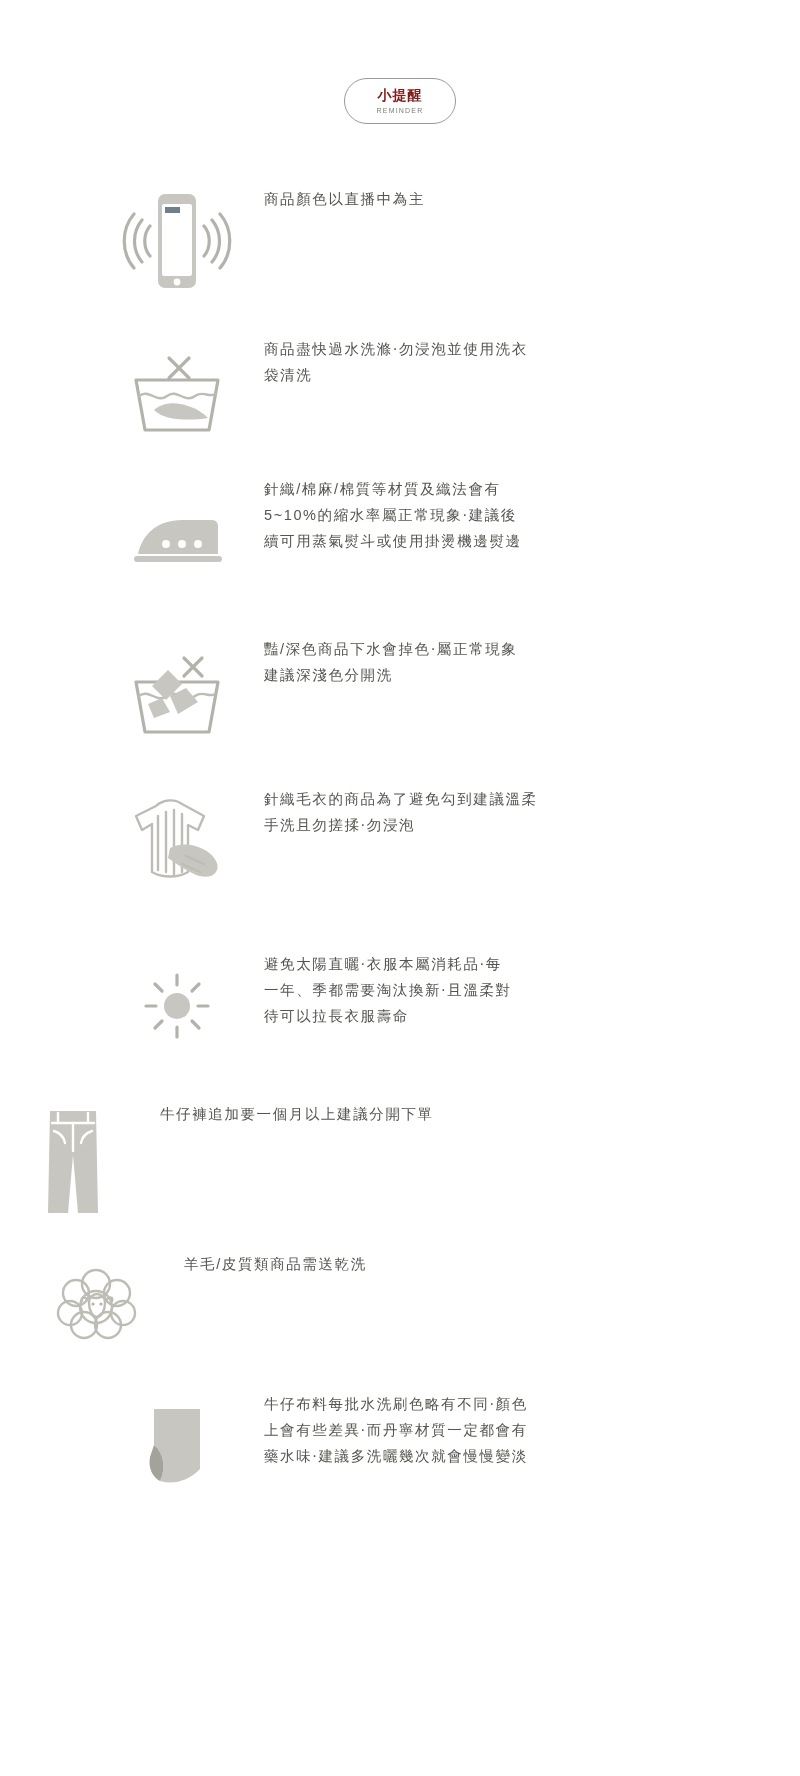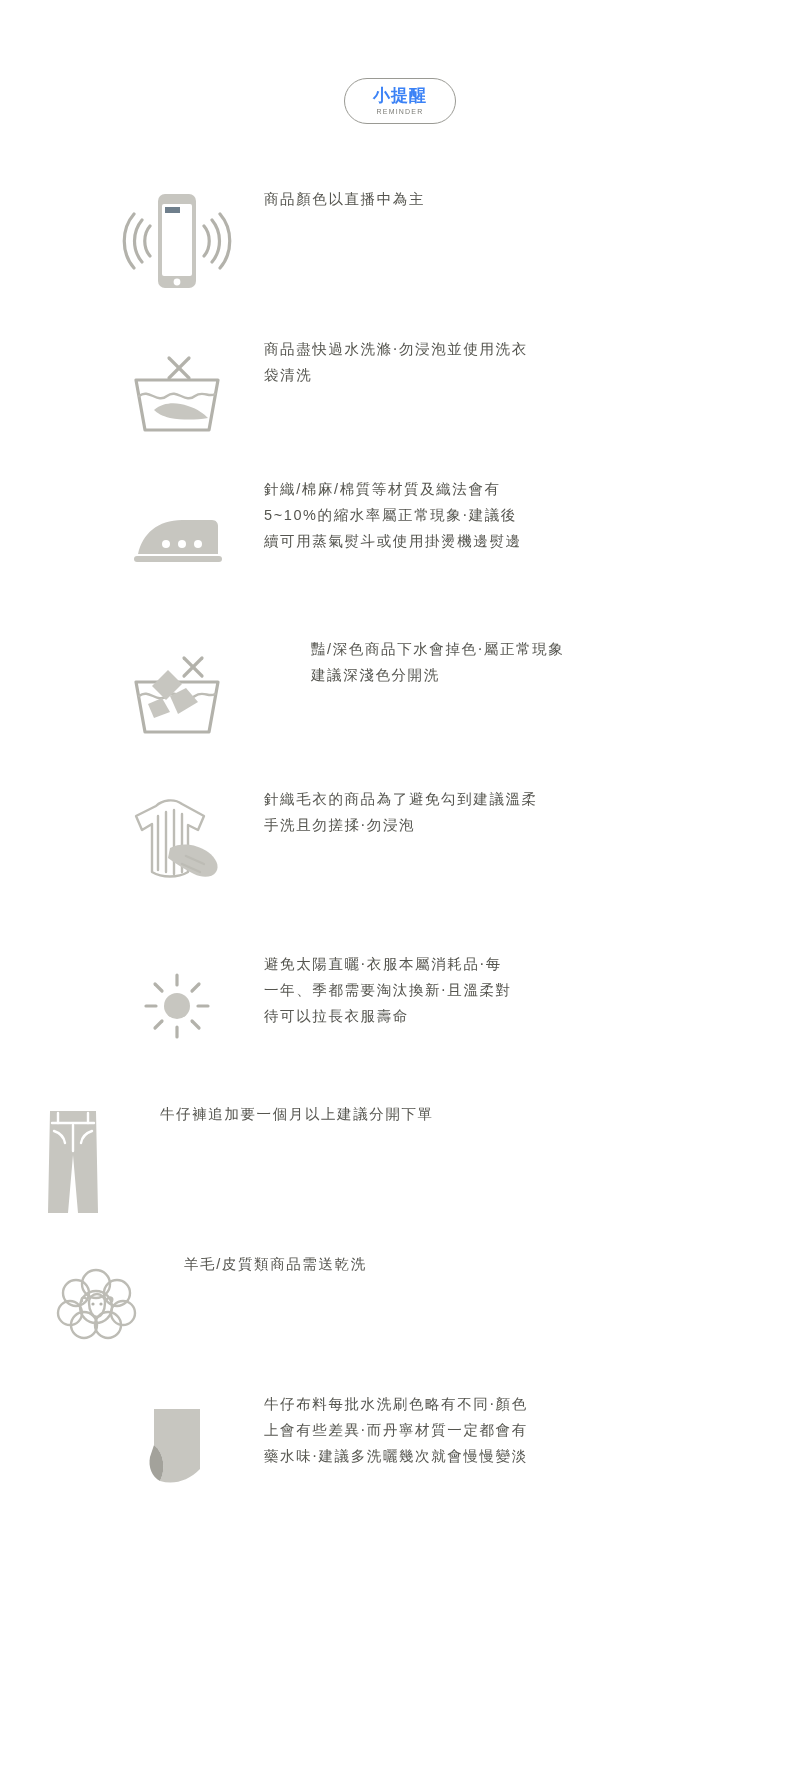--- a/index.html
+++ b/index.html
@@ -32,24 +32,25 @@
     height: 44px;
     border: 1px solid #9a9a94;
     border-radius: 24px;
     display: flex;
     flex-direction: column;
     align-items: center;
     justify-content: center;
     line-height: 1;
   }
   .pill .title {
-    font-size: 17px;
+    font-size: 14px;
     letter-spacing: 1px;
-    color: #3b82f6;
+    color: #7f1d1d;
     font-weight: 700;
+    font-family: Liberation Mono, monospace;
   }
   .pill .sub {
     margin-top: 4px;
     font-size: 7px;
     letter-spacing: 1.2px;
     color: #7c7c76;
   }
 
   
   .rows {
@@ -77,21 +78,21 @@
     max-width: 330px;
   }
   .text-cell p {
     margin: 0;
   }
 
   
   .r1 { height: 150px; }
   .r2 { height: 140px; }
   .r3 { height: 160px; }
-  .r4 { height: 150px; gap: 47px; }
+  .r4 { height: 150px; }
   .r5 { height: 165px; }
   .r6 { height: 150px; }
   .r7 { height: 150px; padding-left: 8px; }
   .r8 { height: 140px; padding-left: 32px; }
   .r9 { height: 150px; }
 
   svg { display: block; }
   .st { fill: none; stroke: #b3b2ab; stroke-width: 3.2; stroke-linecap: round; stroke-linejoin: round; }
   .st-thin { fill: none; stroke: #bdbcb5; stroke-width: 2.4; stroke-linecap: round; stroke-linejoin: round; }
   .fl-l { fill: #c7c6c0; }

